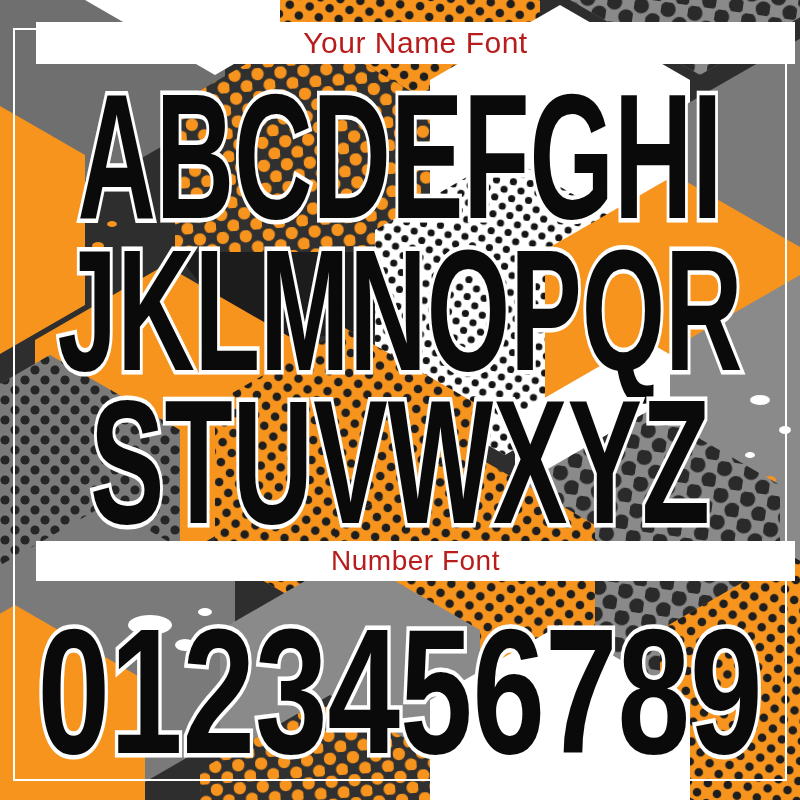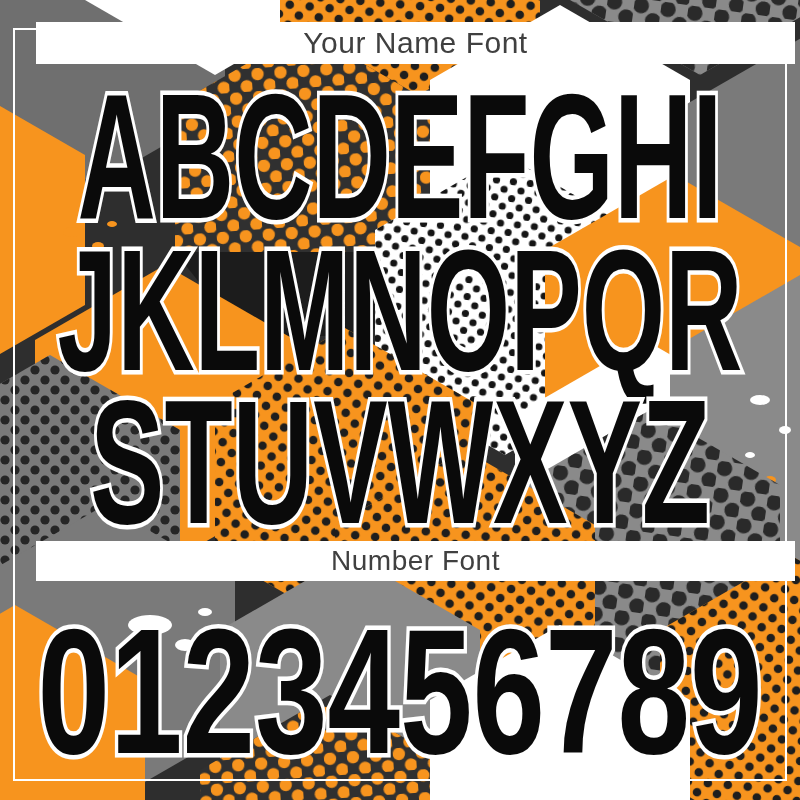--- a/index.html
+++ b/index.html
@@ -3,21 +3,21 @@
 <meta charset="utf-8">
 <style>
   html,body{margin:0;padding:0;background:#2E2E2E;}
   #stage{position:relative;width:800px;height:800px;overflow:hidden;background:#2E2E2E;
          font-family:"Liberation Sans", sans-serif;text-align:center;}
   #bg{position:absolute;left:0;top:0;width:800px;height:800px;display:block;}
   .frame{position:absolute;left:13px;right:13px;top:28px;bottom:19px;
          border:2px solid #FFFFFF;pointer-events:none;}
   .banner{position:absolute;left:12px;right:5px;background:#FFFFFF;
           display:flex;align-items:center;justify-content:center;
-          color:#404040;letter-spacing:0.5px;margin-left:24px;}
+          color:#b91c1c;letter-spacing:0.5px;margin-left:24px;}
   .banner.name{top:22px;height:42px;font-size:30px;}
   .banner.number{top:541px;height:40px;font-size:28px;}
   .glyphs text{font-family:"Liberation Sans","DejaVu Sans",sans-serif;
                font-weight:bold;}
 </style>
 </head>
 <body>
 
 <div id="stage">
 

